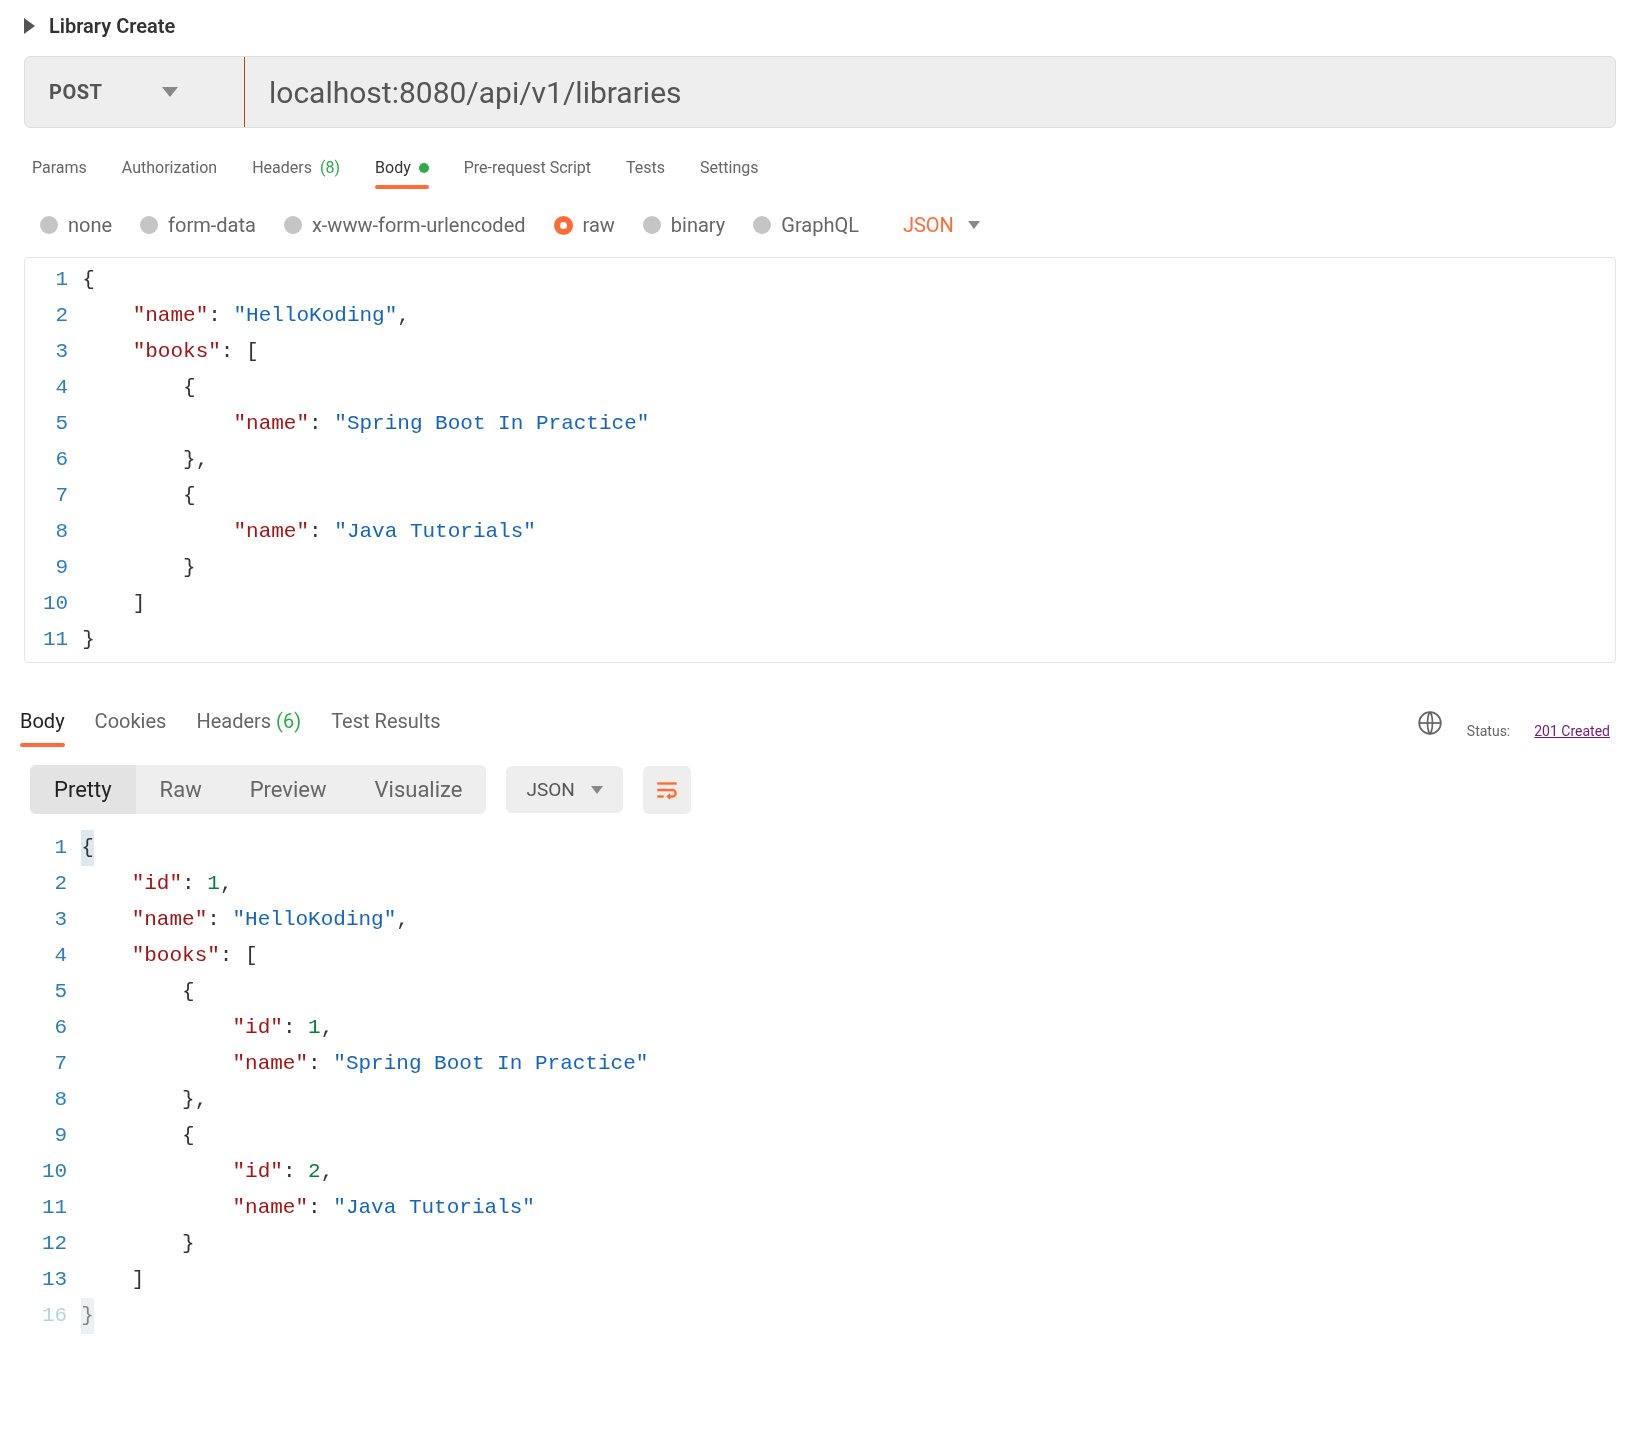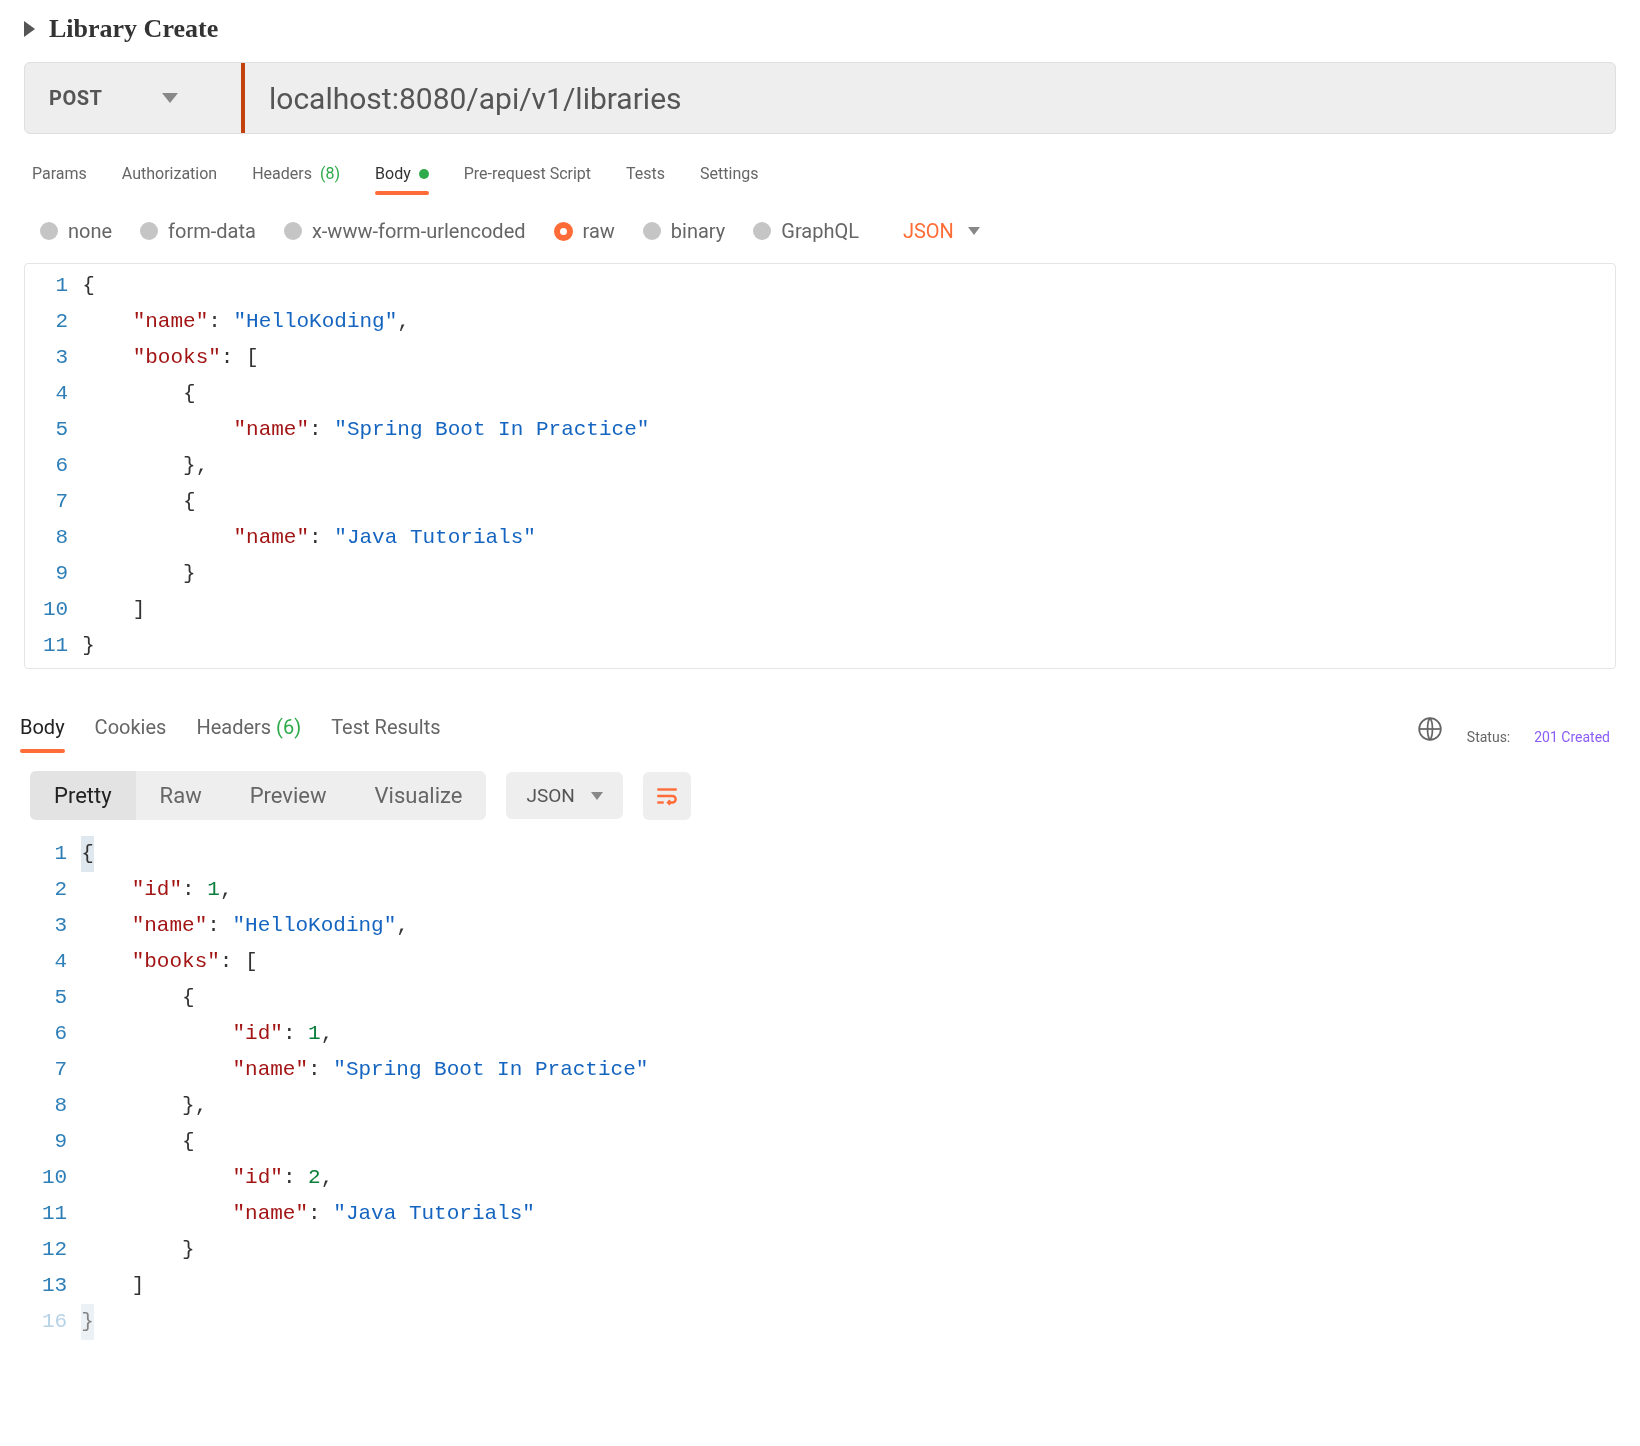--- a/index.html
+++ b/index.html
@@ -20,36 +20,36 @@
     padding: 14px 24px 18px 24px;
     gap: 14px;
   }
   .tri-right {
     width: 0; height: 0;
     border-top: 8px solid transparent;
     border-bottom: 8px solid transparent;
     border-left: 11px solid #555;
     cursor: pointer;
   }
-  .title-text { font-size: 26px; font-weight: 600; color: #333; font-family: Liberation Serif, serif; }
+  .title-text { font-size: 20px; font-weight: 600; color: #333; }
 
   
   .urlbar {
     display: flex;
     border: 1px solid #dfdfdf;
     border-radius: 6px;
     margin: 0 24px 22px 24px;
     height: 72px;
     background: #eeeeee;
   }
   .method-box {
     display: flex;
     align-items: center;
     padding: 16px 24px;
-    border-right: 4px solid #c2410c;
+    border-right: 1px solid #c2410c;
     gap: 60px;
     cursor: pointer;
     min-width: 220px;
   }
   .method-label { font-weight: 700; font-size: 20px; color: #555; letter-spacing: .5px;}
   .tri-down {
     width: 0; height: 0;
     border-left: 8px solid transparent;
     border-right: 8px solid transparent;
     border-top: 10px solid #888;
@@ -155,21 +155,21 @@
     margin-top: 20px;
   }
   .resp-tabs { display:flex; gap: 30px; font-size:20px; color:#666;}
   .resp-tab { cursor:pointer; padding: 6px 0 12px 0; position:relative;}
   .resp-tab.active { color:#222; }
   .resp-tab.active::after{
     content:''; position:absolute; left:0; right:0; bottom:-2px; height:4px; background:#ff6c37; border-radius:2px;
   }
   .resp-right { display:flex; align-items:flex-end; gap: 24px; font-size:14px; color:#666;}
   .globe-icon svg { width:26px; height:26px; stroke:#666; fill:none; stroke-width:1.6;}
-  .status-code { color:#8b5cf6; }
+  .status-code { color:#701a75;text-decoration:underline; }
 
   
   .resp-toolbar {
     display:flex; align-items:center; gap: 20px;
     padding: 20px 30px 16px 30px;
   }
   .seg-group { display:flex; background:#eeeeee; border-radius:6px; overflow:hidden;}
   .seg {
     padding: 12px 24px; font-size:22px; color:#666; cursor:pointer;
   }

